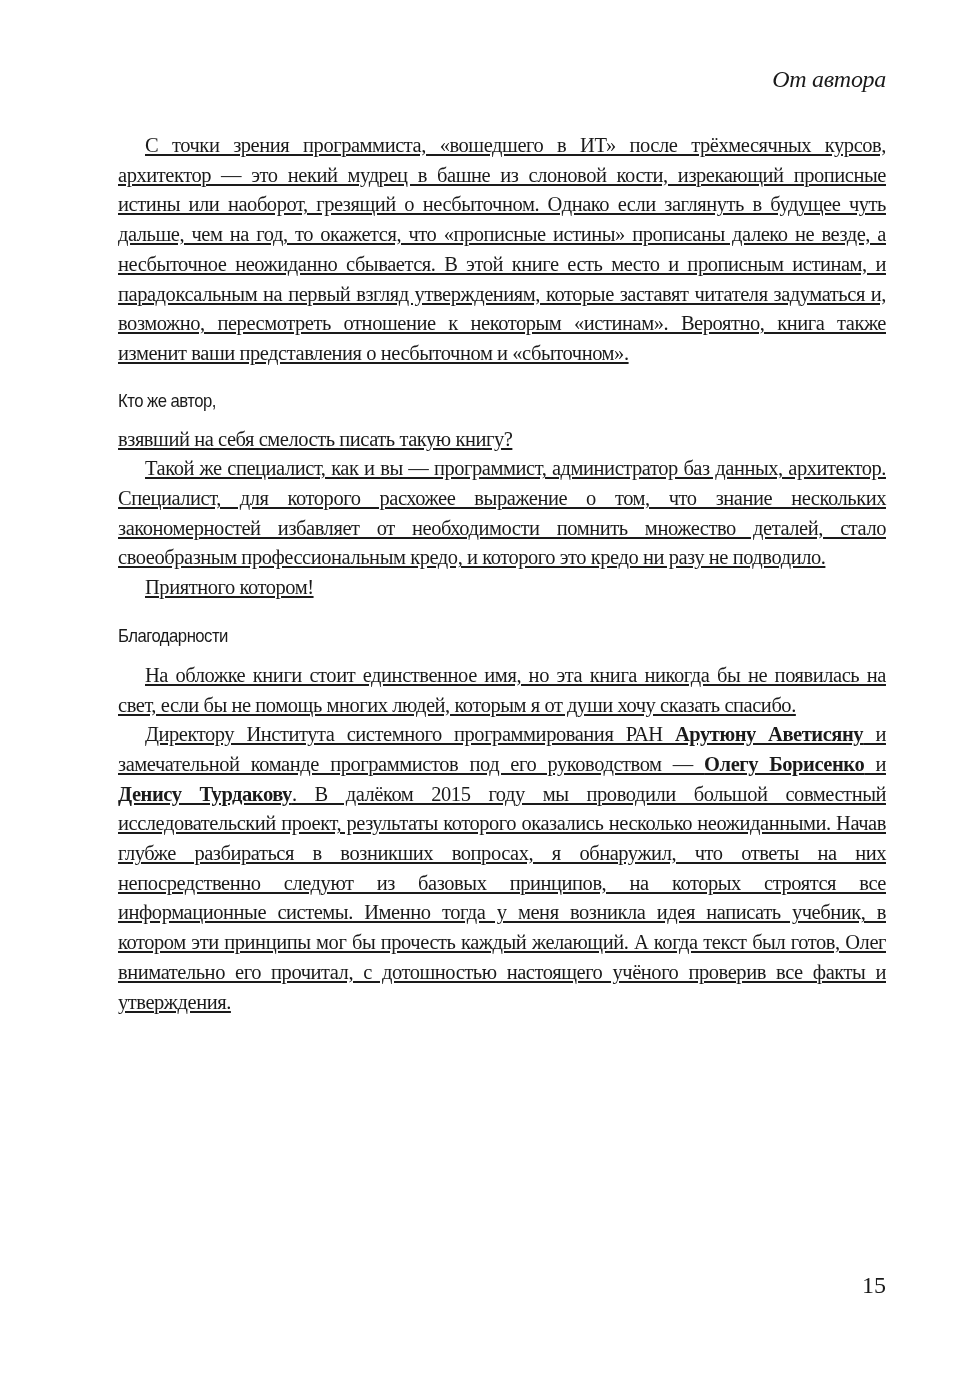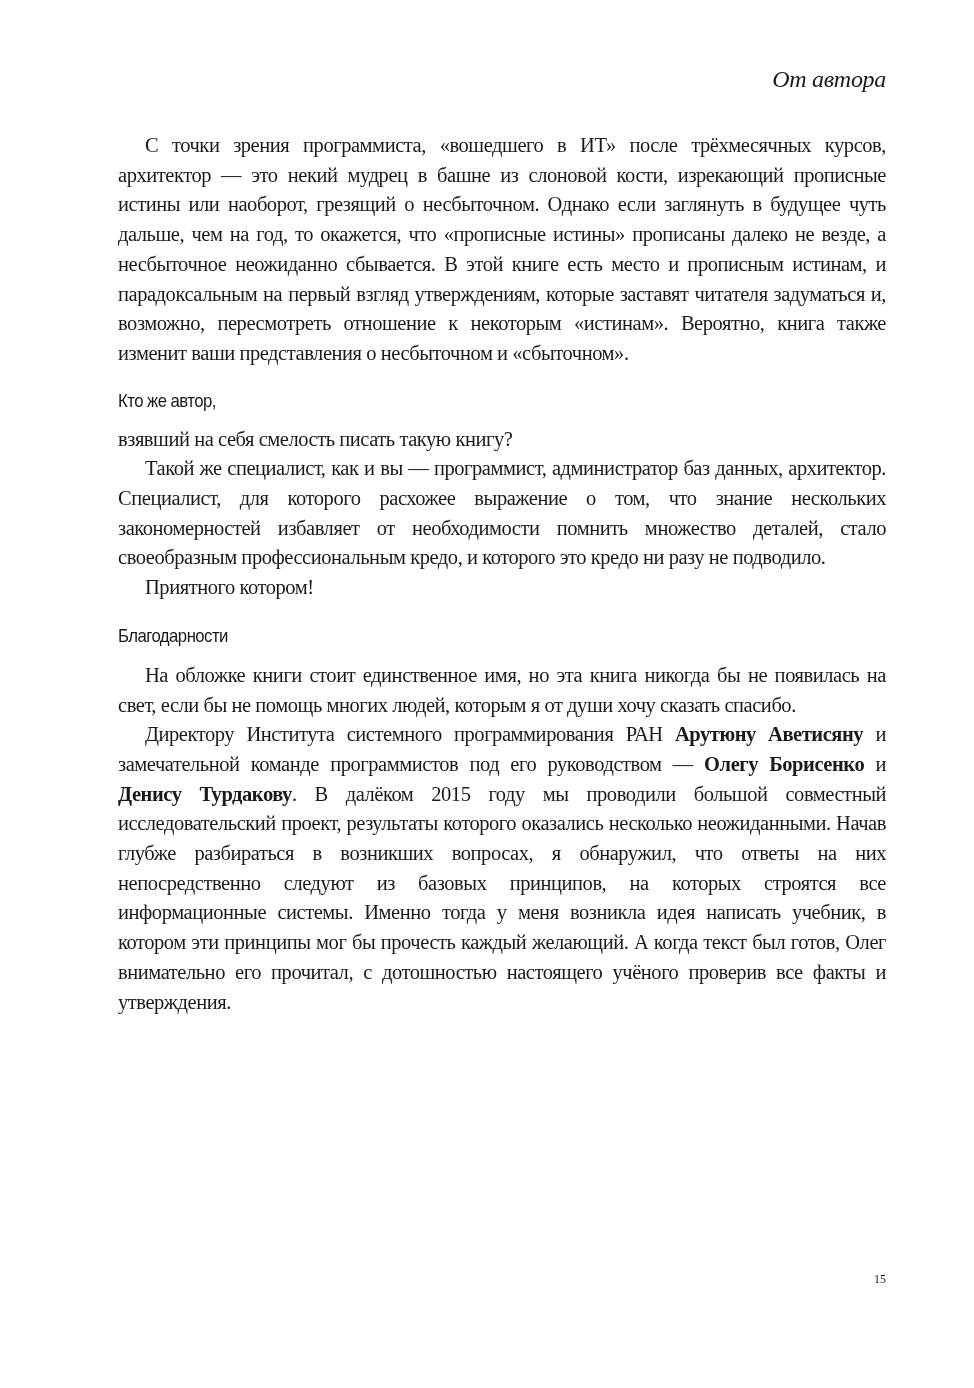--- a/index.html
+++ b/index.html
@@ -8,34 +8,34 @@
   .running-head {
     position: absolute; top: 66px; right: 88px;
     font-family: "Liberation Serif", "DejaVu Serif", serif; font-style: italic;
     font-size: 24px; letter-spacing: -0.3px;
   }
   .body-text {
     position: absolute; left: 118px; top: 131px; width: 768px;
     font-family: "Liberation Serif", "DejaVu Serif", serif;
     font-size: 20.5px; line-height: 29.7px; letter-spacing: -0.45px;
   }
-  .body-text p { margin: 0; text-align: justify; text-indent: 27px; hyphens: manual; }
+  .body-text p { margin: 0; text-align: justify; text-indent: 27px; hyphens: manual; text-decoration: underline; }
   .body-text p.noindent { text-indent: 0; }
   .heading {
     font-family: "Liberation Sans", "DejaVu Sans", sans-serif;
     font-size: 19px; letter-spacing: -0.6px; font-weight: normal;
     transform: scaleX(0.88); transform-origin: left center;
     margin: 0; line-height: 30px;
   }
   .h1 { margin-top: 17px; margin-bottom: 9px; }
   .h2 { margin-top: 18px; margin-bottom: 10px; }
   b { font-weight: bold; }
   .page-number {
     position: absolute; top: 1272px; right: 88px;
-    font-family: "Liberation Serif", "DejaVu Serif", serif; font-size: 12px;
+    font-family: "Liberation Serif", "DejaVu Serif", serif; font-size: 24px;
   }
 </style>
 </head>
 <body>
 
 <div class="page">
   <div class="running-head">От автора</div>
 
   <div class="body-text">
     <p>С точки зрения программиста, «вошедшего в ИТ» после трёхмесячных курсов, архитектор — это некий мудрец в башне из слоновой кости, изрекающий прописные истины или наоборот, грезящий о несбыточном. Однако если заглянуть в будущее чуть дальше, чем на год, то окажется, что «прописные истины» прописаны далеко не везде, а несбыточное неожиданно сбывается. В этой книге есть место и прописным истинам, и парадоксальным на первый взгляд утверждениям, которые заставят читателя задуматься и, возможно, пересмотреть отношение к некоторым «истинам». Вероятно, книга также изменит ваши представления о несбыточном и «сбыточном».</p>

